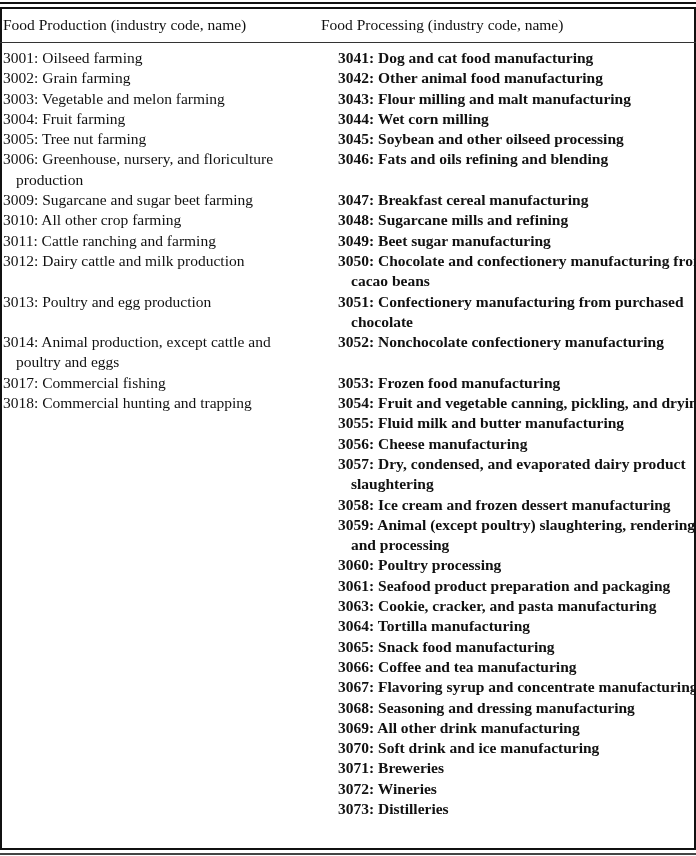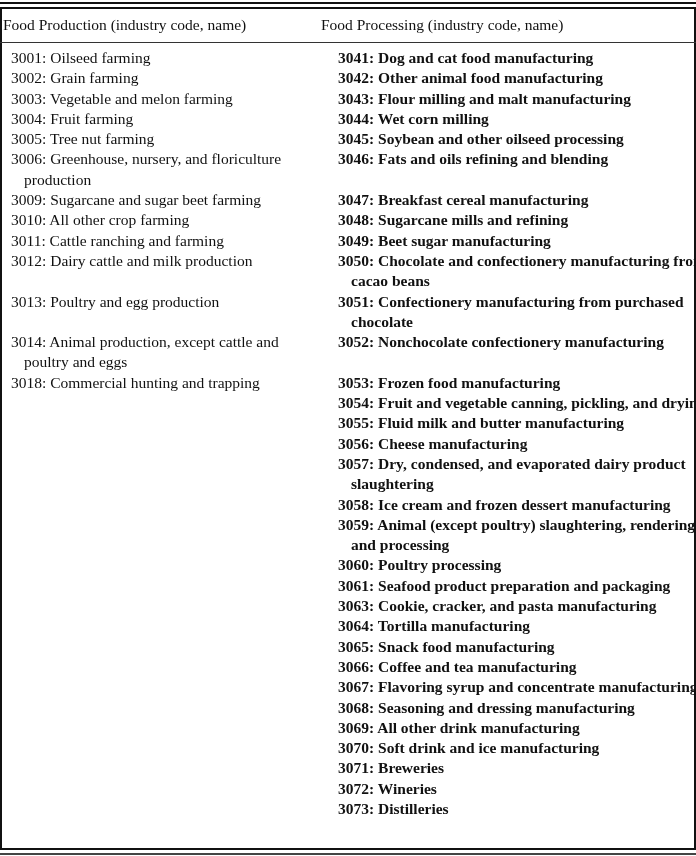--- a/index.html
+++ b/index.html
@@ -55,21 +55,21 @@
     }
     .hcol1 { position: absolute; left: 3px; top: 0; }
     .hcol2 { position: absolute; left: 321px; top: 0; }
     .col {
       position: absolute;
       top: 48px;
       font-family: "Liberation Serif", "DejaVu Serif", serif;
       font-size: 15.5px;
       line-height: 20.3px;
     }
-    .col1 { left: 3px; width: 310px; padding-left: 8px; }
+    .col1 { left: 3px; width: 310px; }
     .col2 { left: 338px; width: 374px; font-weight: bold; }
     .row {
       display: block;
       padding-left: 13px;
       text-indent: -13px;
       white-space: normal;
     }
     .row.tall2 { height: 40.6px; }
     .row.single { height: 20.3px; white-space: nowrap; }
   </style>
@@ -96,20 +96,21 @@
       <span class="row single">3003: Vegetable and melon farming</span>
       <span class="row single">3004: Fruit farming</span>
       <span class="row single">3005: Tree nut farming</span>
       <span class="row tall2">3006: Greenhouse, nursery, and floriculture production</span>
       <span class="row single">3009: Sugarcane and sugar beet farming</span>
       <span class="row single">3010: All other crop farming</span>
       <span class="row single">3011: Cattle ranching and farming</span>
       <span class="row tall2">3012: Dairy cattle and milk production</span>
       <span class="row tall2">3013: Poultry and egg production</span>
       <span class="row tall2">3014: Animal production, except cattle and poultry and eggs</span>
+      <span class="row single">3017: Commercial fishing</span>
       <span class="row single">3018: Commercial hunting and trapping</span>
     </div>
   <div class="col col2" id="col-processing">
       <span class="row single">3041: Dog and cat food manufacturing</span>
       <span class="row single">3042: Other animal food manufacturing</span>
       <span class="row single">3043: Flour milling and malt manufacturing</span>
       <span class="row single">3044: Wet corn milling</span>
       <span class="row single">3045: Soybean and other oilseed processing</span>
       <span class="row tall2">3046: Fats and oils refining and blending</span>
       <span class="row single">3047: Breakfast cereal manufacturing</span>

